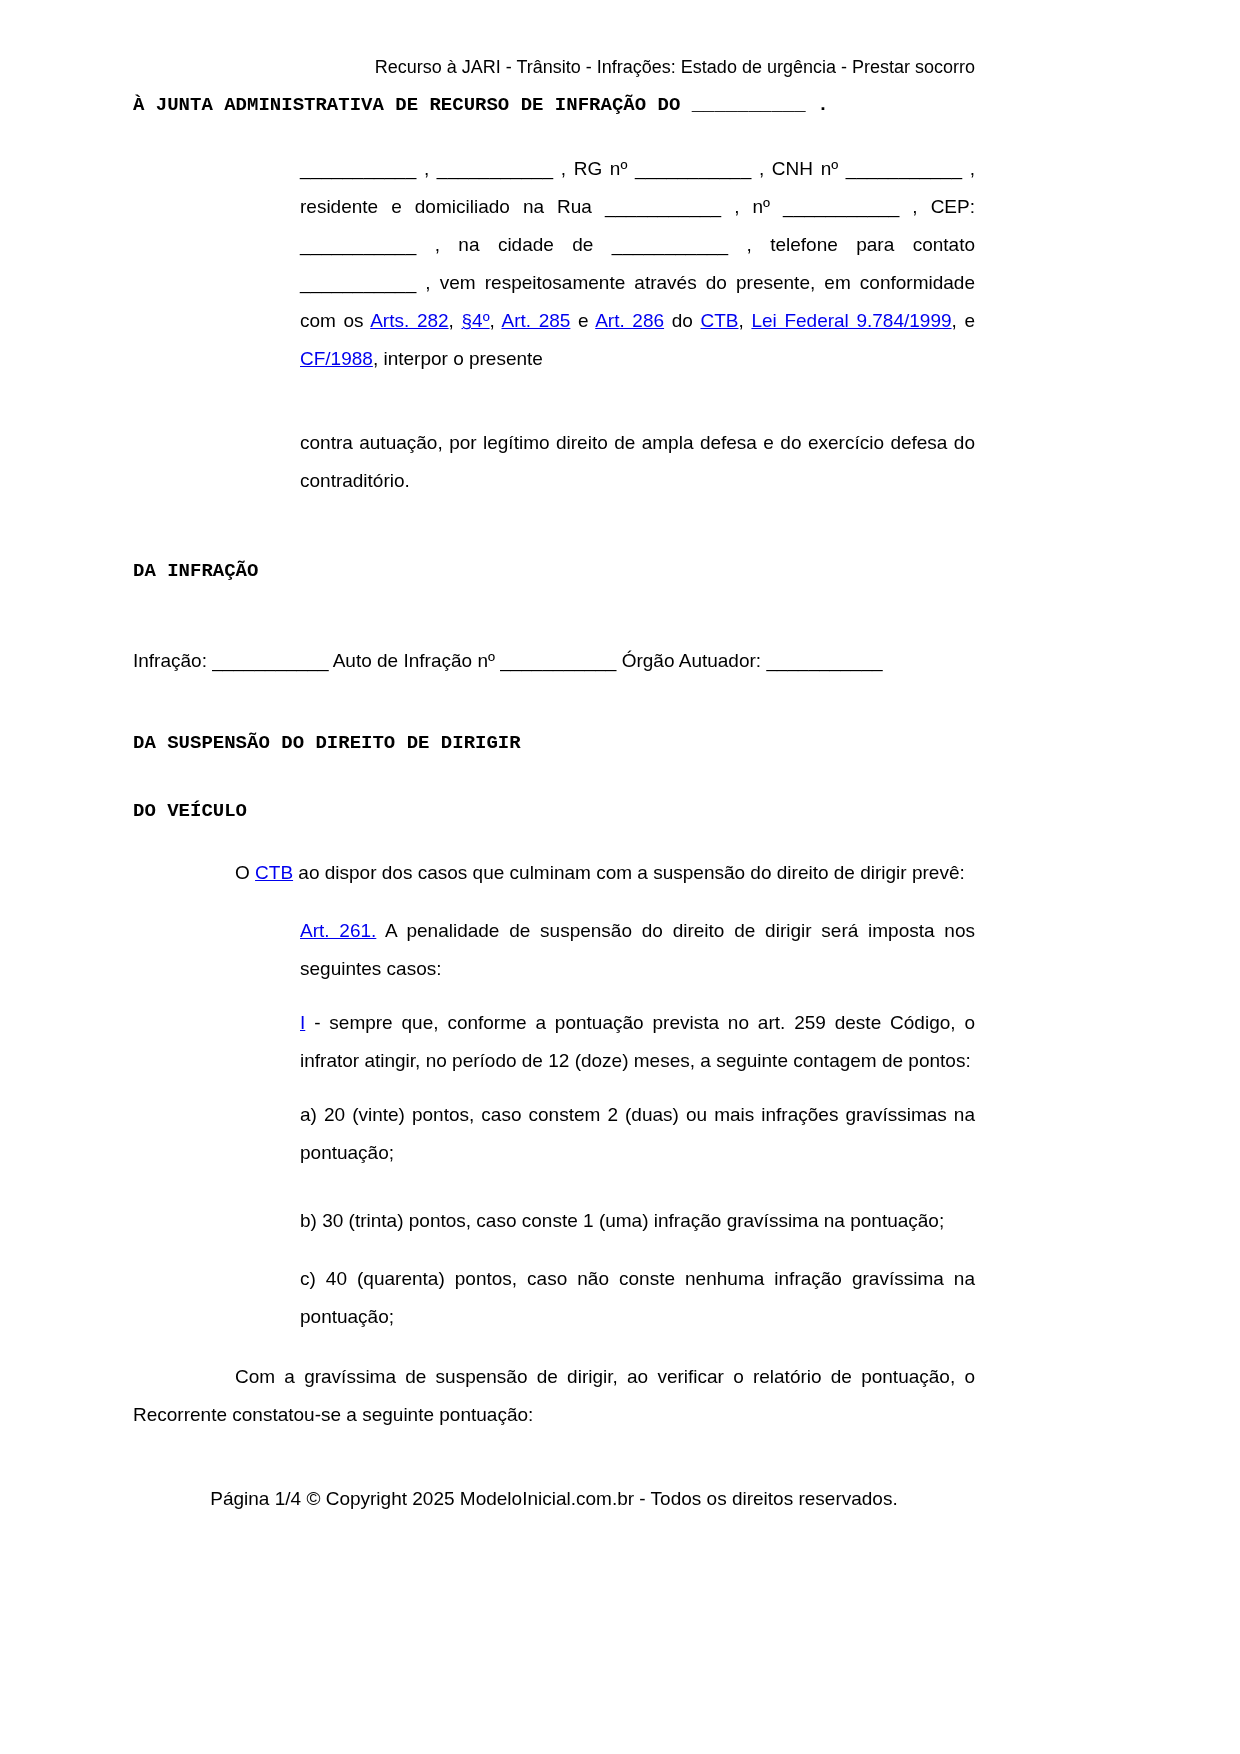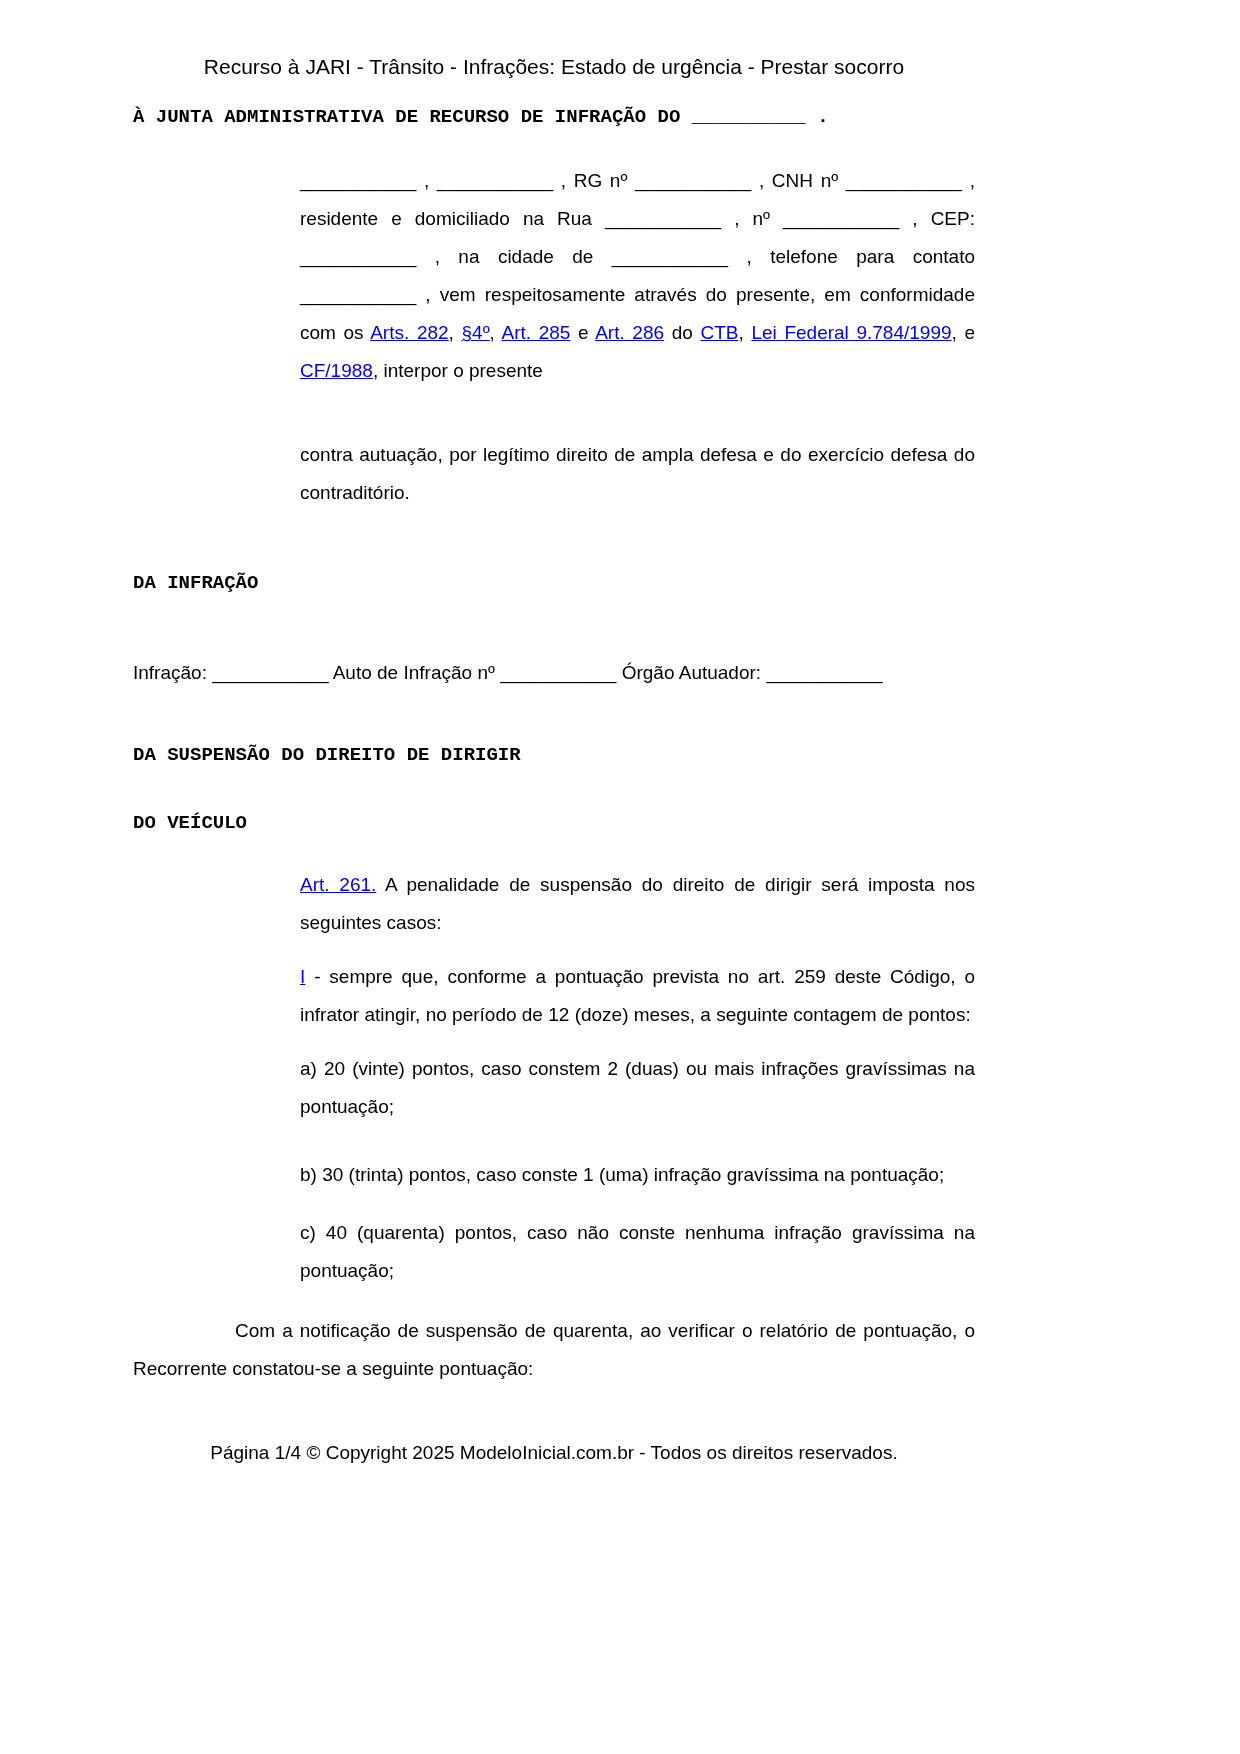--- a/index.html
+++ b/index.html
@@ -7,24 +7,24 @@
   html, body { background: var(--page-bg); }
   body {
     width: 1240px;
     height: 1754px;
     color: var(--text-color);
     font-family: "Liberation Sans", sans-serif;
     overflow: hidden;
   }
   .doc { padding: 48px 265px 48px 133px; }
   .doc-title {
-    text-align: center;
-    font-size: 21px;
+    text-align: right;
+    font-size: 18px;
     line-height: 38px;
-    margin-bottom: 12px;
+    margin-bottom: 0;
   }
   p, .heading, .line, .footer {
     font-size: 19px;
     line-height: 38px;
   }
   .bold { font-weight: bold; font-family: Liberation Mono, monospace; }
   .center { text-align: center; }
   .justify { text-align: justify; }
   .indent { margin-left: 167px; }
   .ti { text-indent: 102px; }
@@ -56,29 +56,30 @@
   <p class="indent justify mb52">contra autuação, por legítimo direito de ampla defesa e do exercício defesa do contraditório.</p>
 
   <div class="heading bold mb52">DA INFRAÇÃO</div>
 
   <p class="line mb44">Infração: ___________  Auto de Infração nº ___________  Órgão Autuador: ___________</p>
 
   <div class="heading bold mb30">DA SUSPENSÃO DO DIREITO DE DIRIGIR</div>
 
   <div class="heading bold mb24">DO VEÍCULO</div>
 
+  <p class="ti mb20"><span>O </span><a class="doc-link" href="#">CTB</a><span> ao dispor dos casos que culminam com a suspensão do direito de dirigir prevê:</span></p>
 
   <p class="indent justify mb16"><a class="doc-link" href="#">Art. 261.</a><span> A penalidade de suspensão do direito de dirigir será imposta nos seguintes casos:</span></p>
 
   <p class="indent justify mb16"><a class="doc-link" href="#">I</a><span> - sempre que, conforme a pontuação prevista no art. 259 deste Código, o infrator atingir, no período de 12 (doze) meses, a seguinte contagem de pontos:</span></p>
 
   <p class="indent justify mb30">a) 20 (vinte) pontos, caso constem 2 (duas) ou mais infrações gravíssimas na pontuação;</p>
 
   <p class="indent justify mb20">b) 30 (trinta) pontos, caso conste 1 (uma) infração gravíssima na pontuação;</p>
 
   <p class="indent justify mb22">c) 40 (quarenta) pontos, caso não conste nenhuma infração gravíssima na pontuação;</p>
 
 
-  <p class="ti justify mb46">Com a notificação de suspensão de quarenta, ao verificar o relatório de pontuação, o Recorrente constatou-se a seguinte pontuação:</p>
+  <p class="ti justify mb46">Com a gravíssima de suspensão de dirigir, ao verificar o relatório de pontuação, o Recorrente constatou-se a seguinte pontuação:</p>
 
   <div class="footer">Página 1/4 © Copyright 2025 ModeloInicial.com.br - Todos os direitos reservados.</div>
 
 </div>
 
 </body></html>

